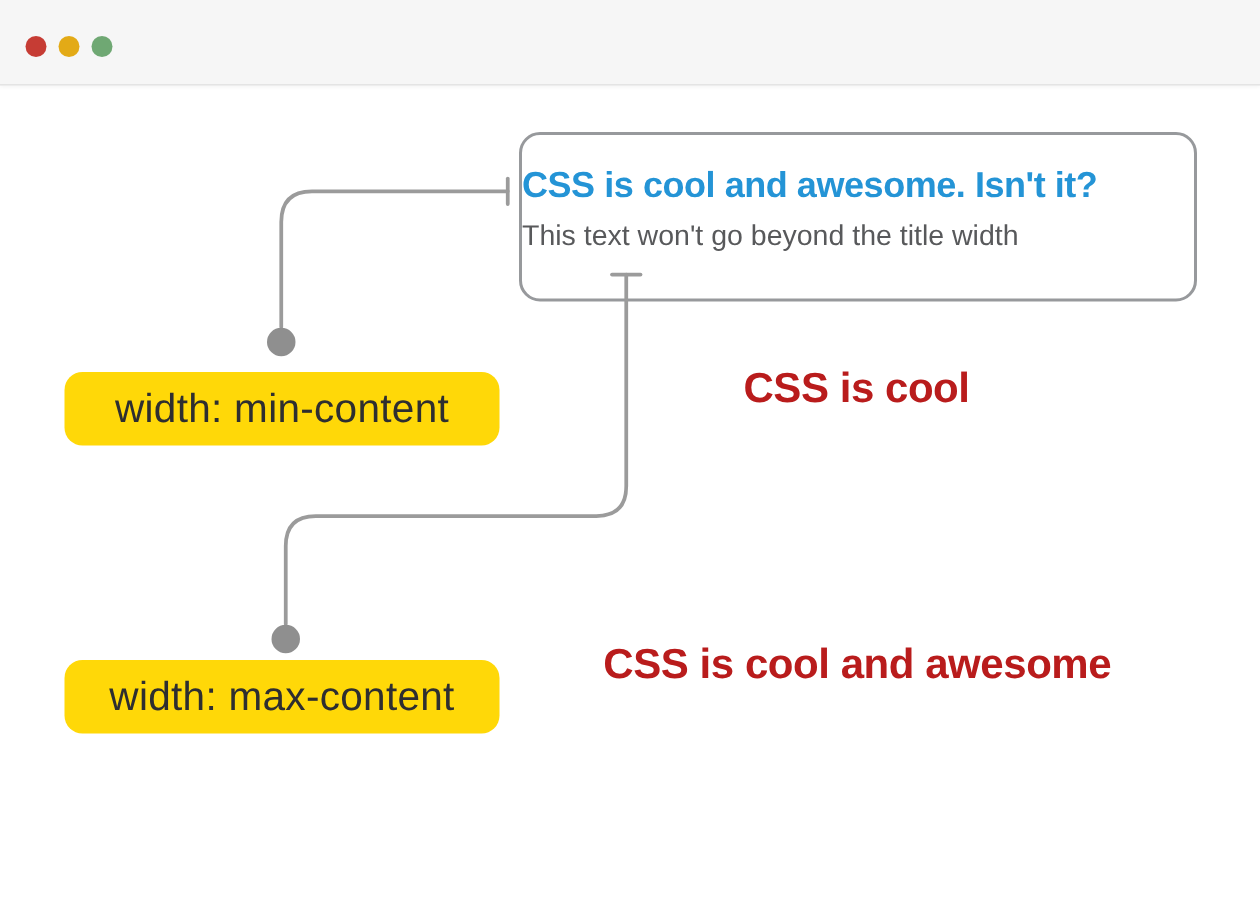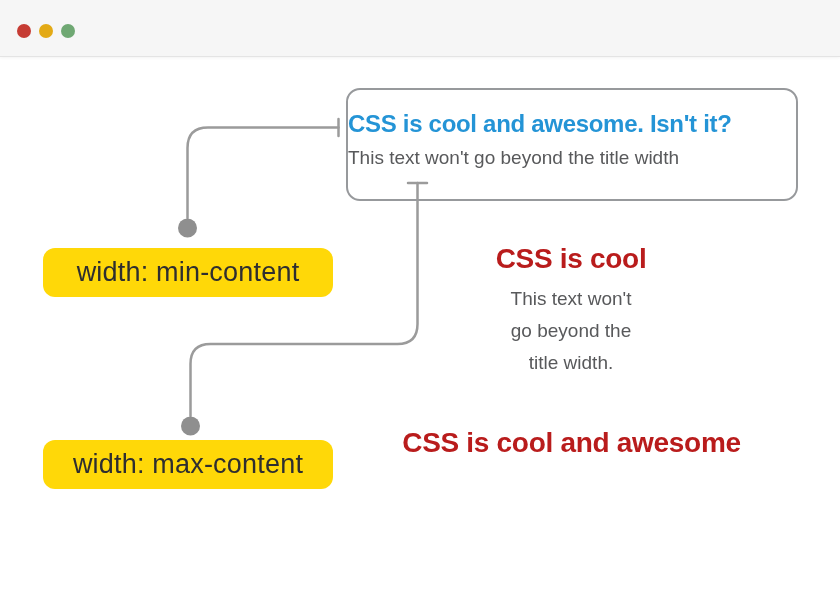--- a/index.html
+++ b/index.html
@@ -121,23 +121,20 @@
   <div class="card">
     <div class="card-title">CSS is cool and awesome. Isn't it?</div>
     <div class="card-body">This text won't go beyond the title width</div>
   </div>
 
   <div class="pill pill-min">width: min-content</div>
   <div class="pill pill-max">width: max-content</div>
 
   <div class="example example-min">
     <div class="ex-title">CSS is cool</div>
-    <div class="ex-body">This text won't
-go beyond the
-title width.</div>
   </div>
 
   <div class="example example-max">
     <div class="ex-title">CSS is cool and awesome</div>
   </div>
 
 
   <svg class="connectors" viewBox="0 0 840 600" aria-hidden="true">
 
     <g>

